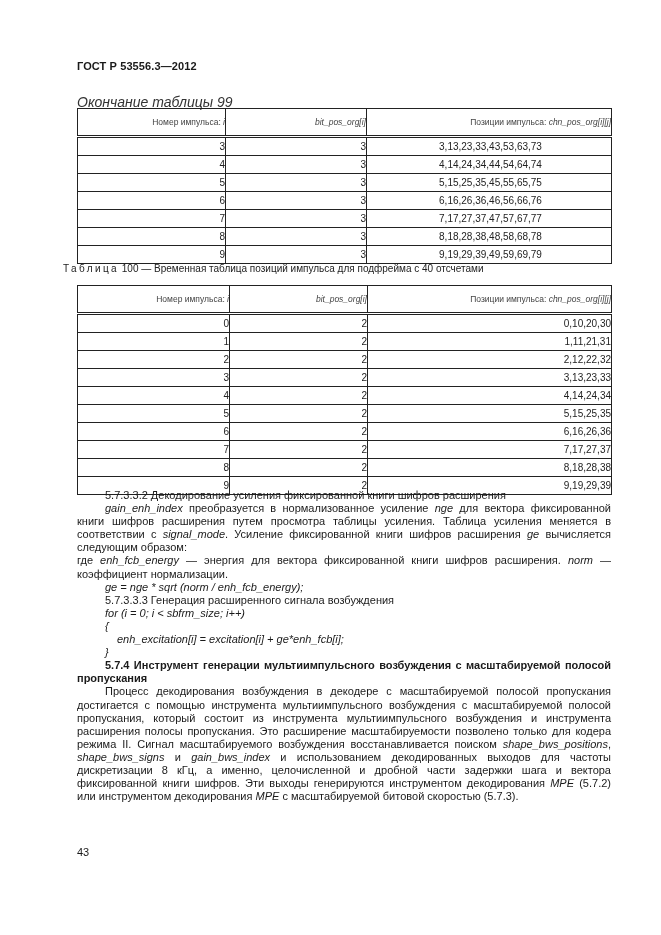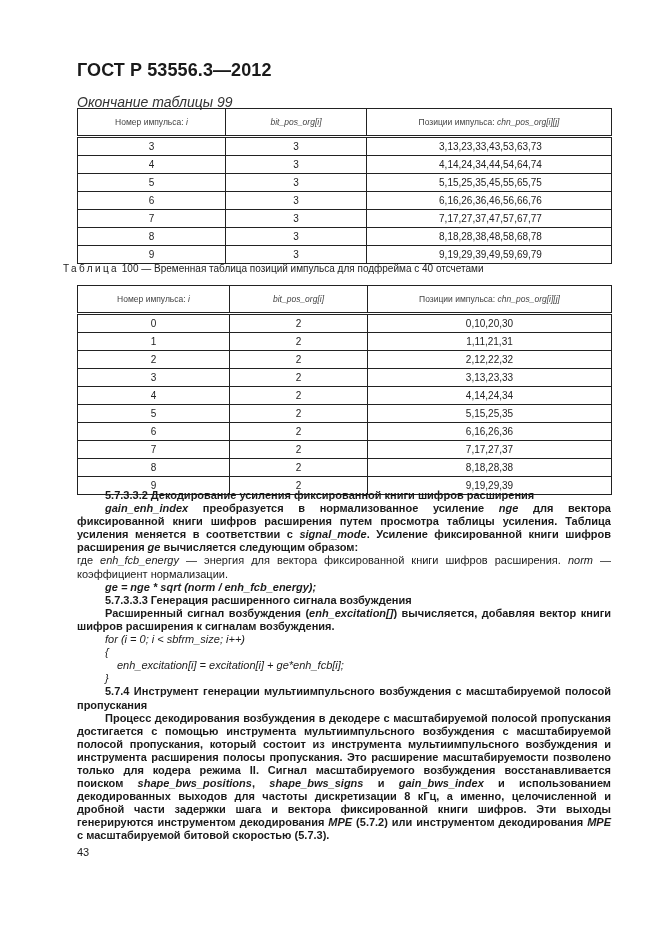--- a/index.html
+++ b/index.html
@@ -1,34 +1,34 @@
 <!DOCTYPE html>
 <html><head>
 <meta charset="utf-8">
 <style>
   html, body { margin: 0; padding: 0; background: #ffffff; }
   body { width: 661px; height: 935px; position: relative; overflow: hidden;
          font-family: "Liberation Sans", sans-serif; color: #1a1a1a; }
   .abs { position: absolute; }
-  .doc-header { left: 77px; top: 60px; font-size: 18px; font-weight: bold; letter-spacing: 0.1px; }
+  .doc-header { left: 77px; top: 60px; font-size: 11px; font-weight: bold; letter-spacing: 0.1px; }
   .cont-caption { left: 77px; top: 94px; font-size: 14px; font-style: italic; color: #333; }
   .tbl-caption { left: 63px; top: 263px; font-size: 10px; color: #222; }
   .tbl-caption .spaced { letter-spacing: 2.4px; }
   table.gt { position: absolute; border-collapse: collapse; table-layout: fixed; font-size: 10px; color: #222; }
   table.gt td, table.gt th { border: 1px solid #222; padding: 0; height: 17px; line-height: 16px; overflow: hidden; white-space: nowrap; }
   table.gt th { font-weight: normal; font-size: 8.5px; color: #444; height: 26px; }
   table.gt thead tr { border-bottom: 3px double #222; }
   table.gt th .it, table.gt td .it { font-style: italic; }
-  .c { text-align: center; }
+  .c { text-align: right; }
   .l { text-align: center; padding-left: 3px !important; }
   #t99 { left: 77px; top: 108px; width: 534px; }
   #t100 { left: 77px; top: 285px; width: 534px; }
   .text { left: 77px; width: 534px; font-size: 11px; line-height: 13.1px; color: #1a1a1a; text-align: justify; }
   .p { margin: 0; }
-  .ind { text-indent: 28px; font-weight: bold; }
+  .ind { text-indent: 28px; }
   .ind2 { padding-left: 28px; }
   .ind3 { padding-left: 40px; }
   .it { font-style: italic; }
   .b { font-weight: bold; }
   .page-num { left: 77px; top: 846px; font-size: 11px; }
 </style>
 </head>
 <body>
 
 <div class="abs doc-header">ГОСТ Р 53556.3—2012</div>
@@ -155,21 +155,20 @@
       </tr>
     </tbody>
 </table>
 
 <div class="abs text" style="top:489px;">
   <p class="p ind">5.7.3.3.2 Декодирование усиления фиксированной книги шифров расширения</p>
   <p class="p ind"><span class="it">gain_enh_index</span><span> преобразуется в нормализованное усиление </span><span class="it">nge</span><span> для вектора фиксированной книги шифров расширения путем просмотра таблицы усиления. Таблица усиления меняется в соответствии с </span><span class="it">signal_mode</span><span>. Усиление фиксированной книги шифров расширения </span><span class="it">ge</span><span> вычисляется следующим образом:</span></p>
   <p class="p"><span>где </span><span class="it">enh_fcb_energy</span><span> — энергия для вектора фиксированной книги шифров расширения. </span><span class="it">norm</span><span> — коэффициент нормализации.</span></p>
   <p class="p ind it">ge = nge * sqrt (norm / enh_fcb_energy);</p>
   <p class="p ind">5.7.3.3.3 Генерация расширенного сигнала возбуждения</p>
-  <p class="p ind"><span>Расширенный сигнал возбуждения (</span><span class="it">enh_excitation[]</span><span>) вычисляется, добавляя вектор книги шифров расширения к сигналам возбуждения.</span></p>
   <p class="p ind2 it">for (i = 0; i &lt; sbfrm_size; i++)</p>
   <p class="p ind2 it">{</p>
   <p class="p ind3 it">enh_excitation[i] = excitation[i] + ge*enh_fcb[i];</p>
   <p class="p ind2 it">}</p>
   <p class="p ind b">5.7.4 Инструмент генерации мультиимпульсного возбуждения с масштабируемой полосой пропускания</p>
   <p class="p ind"><span>Процесс декодирования возбуждения в декодере с масштабируемой полосой пропускания достигается с помощью инструмента мультиимпульсного возбуждения с масштабируемой полосой пропускания, который состоит из инструмента мультиимпульсного возбуждения и инструмента расширения полосы пропускания. Это расширение масштабируемости позволено только для кодера режима II. Сигнал масштабируемого возбуждения восстанавливается поиском </span><span class="it">shape_bws_positions</span><span>, </span><span class="it">shape_bws_signs</span><span> и </span><span class="it">gain_bws_index</span><span> и использованием декодированных выходов для частоты дискретизации 8 кГц, а именно, целочисленной и дробной части задержки шага и вектора фиксированной книги шифров. Эти выходы генерируются инструментом декодирования </span><span class="it">MPE</span><span> (5.7.2) или инструментом декодирования </span><span class="it">MPE</span><span> с масштабируемой битовой скоростью (5.7.3).</span></p>
 </div>
 
 <div class="abs page-num">43</div>
 

